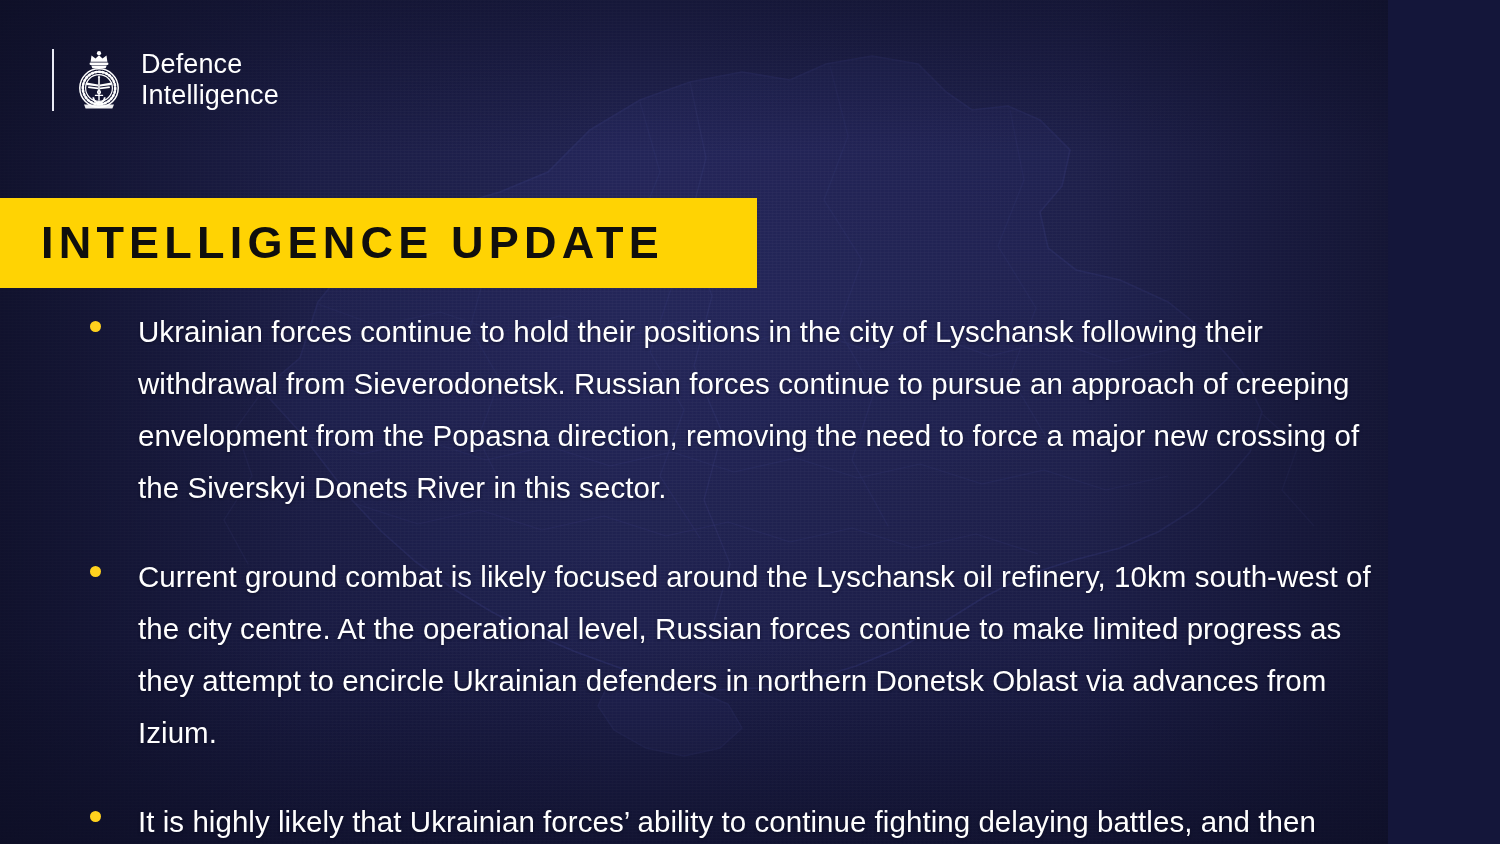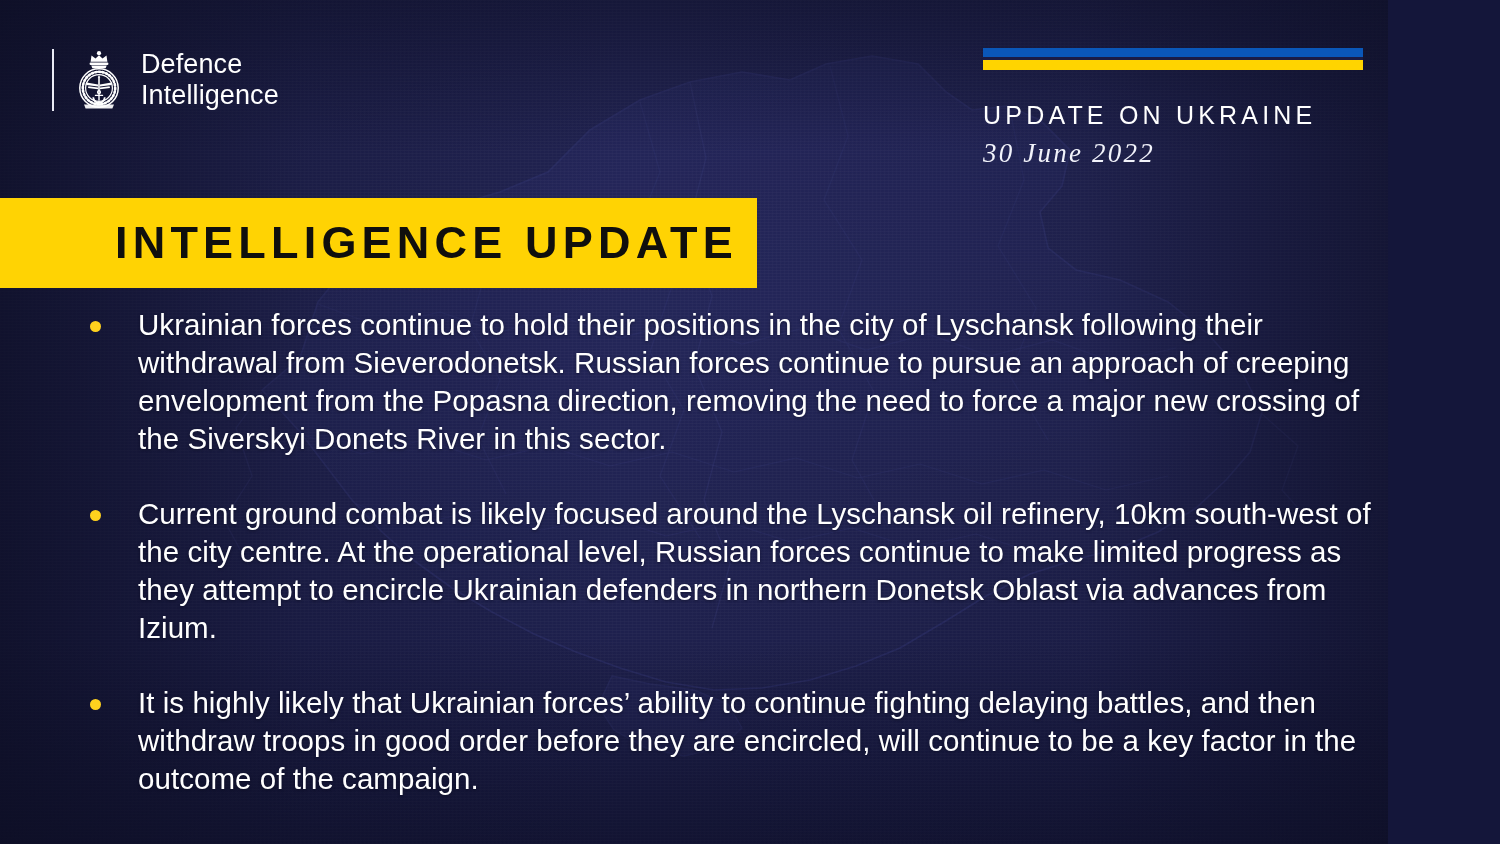--- a/index.html
+++ b/index.html
@@ -139,21 +139,21 @@
     height: 90px;
     background: #ffd303;
     display: flex;
     align-items: center;
   }
   .banner-text {
     color: #100f0d;
     font-size: 45px;
     font-weight: 700;
     letter-spacing: 5.2px;
-    padding-left: 115px;
+    padding-left: 41px;
     white-space: nowrap;
   }
 
   
   .bullets {
     position: absolute;
     left: 86px;
     top: 306px;
     width: 1290px;
   }
@@ -168,21 +168,21 @@
     left: 4px;
     top: 15px;
     width: 11px;
     height: 11px;
     border-radius: 50%;
     background: #ffd21e;
   }
   .bullet-text {
     color: #ffffff;
     font-size: 29.5px;
-    line-height: 38px;
+    line-height: 52px;
     font-weight: 400;
     letter-spacing: 0.05px;
     text-shadow: 0 1px 3px rgba(8,9,28,0.55);
   }
 </style>
 </head>
 <body>
 
 <div class="slide">
 
@@ -268,29 +268,20 @@
 
       <path d="M13 55.4 L43 55.4 L41.4 59.4 L14.6 59.4 Z" fill="#ffffff" opacity="0.92"></path>
     </svg>
 
     <div class="brand-text">
       <div>Defence</div>
       <div>Intelligence</div>
     </div>
   </div>
 
-  <div class="update-block">
-    <div class="flag-bar">
-      <div class="flag-blue"></div>
-      <div class="flag-gap"></div>
-      <div class="flag-yellow"></div>
-    </div>
-    <div class="update-title">UPDATE ON UKRAINE</div>
-    <div class="update-date">30 June 2022</div>
-  </div>
 
   <div class="banner">
     <div class="banner-text">INTELLIGENCE UPDATE</div>
   </div>
 
   <div class="bullets">
     <div class="bullet">
       <span class="bullet-dot"></span>
       <div class="bullet-text">Ukrainian forces continue to hold their positions in the city of Lyschansk following their withdrawal from Sieverodonetsk. Russian forces continue to pursue an approach of creeping envelopment from the Popasna direction, removing the need to force a major new crossing of the Siverskyi Donets River in this sector.</div>
     </div>

